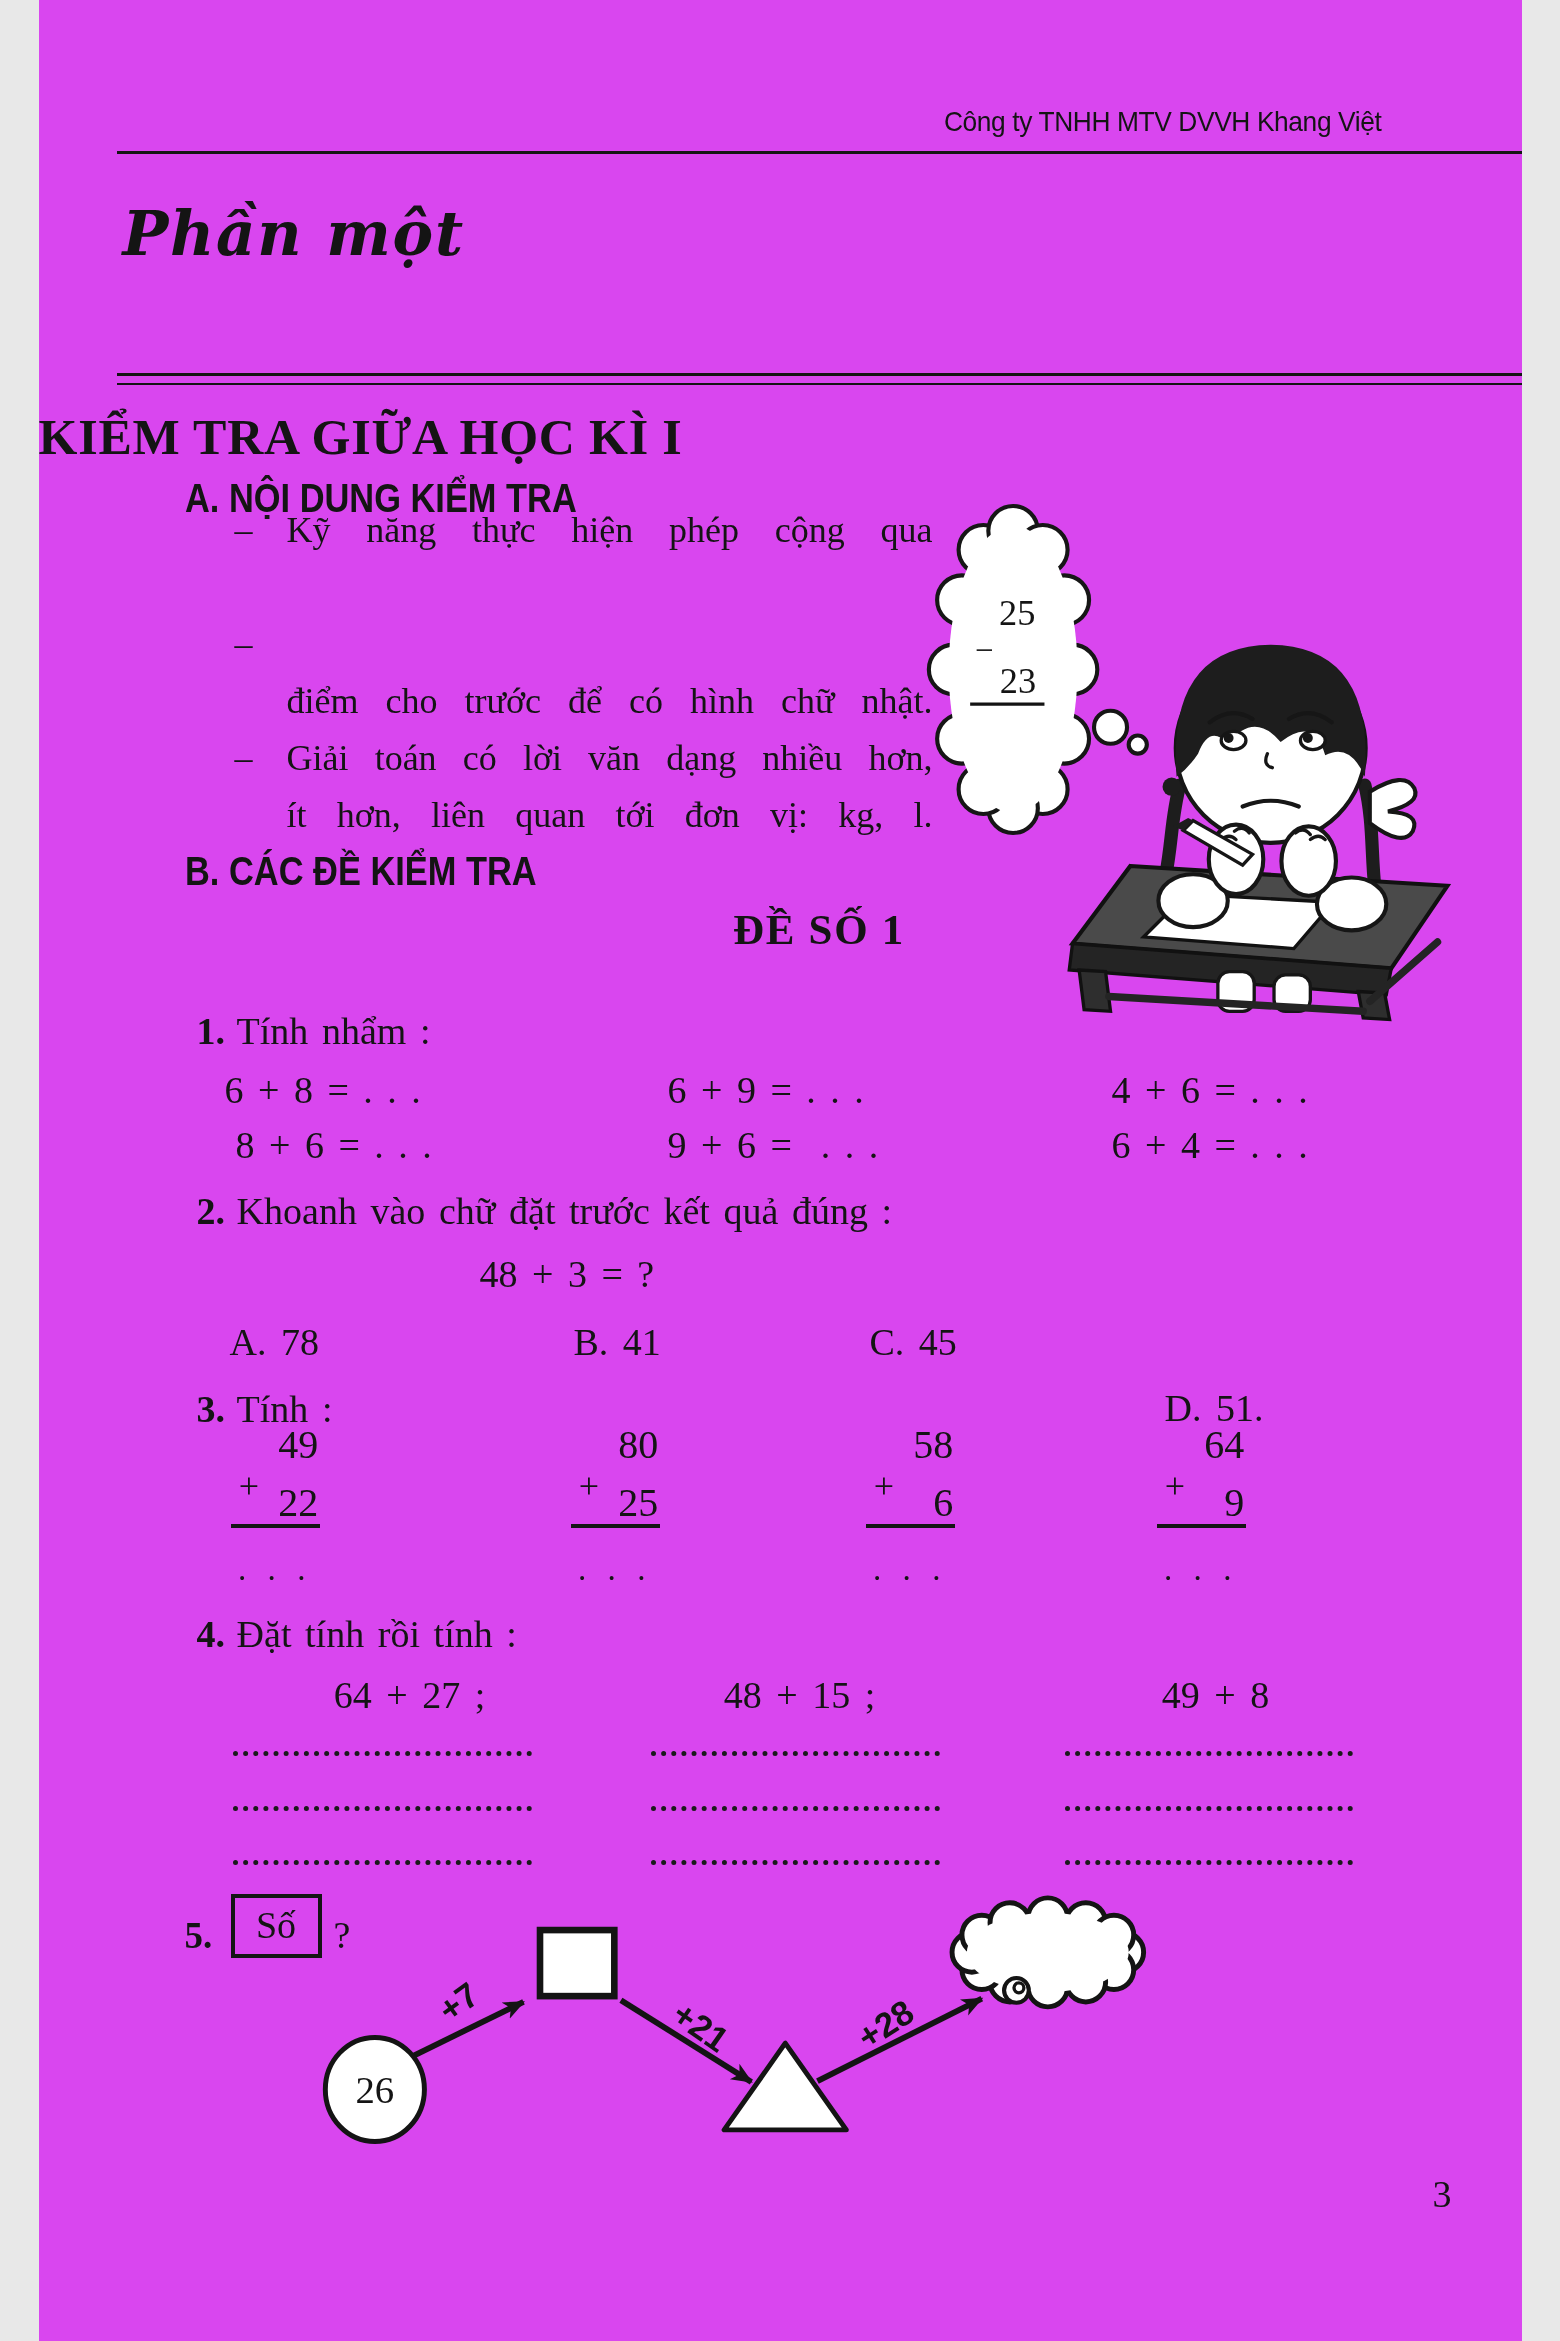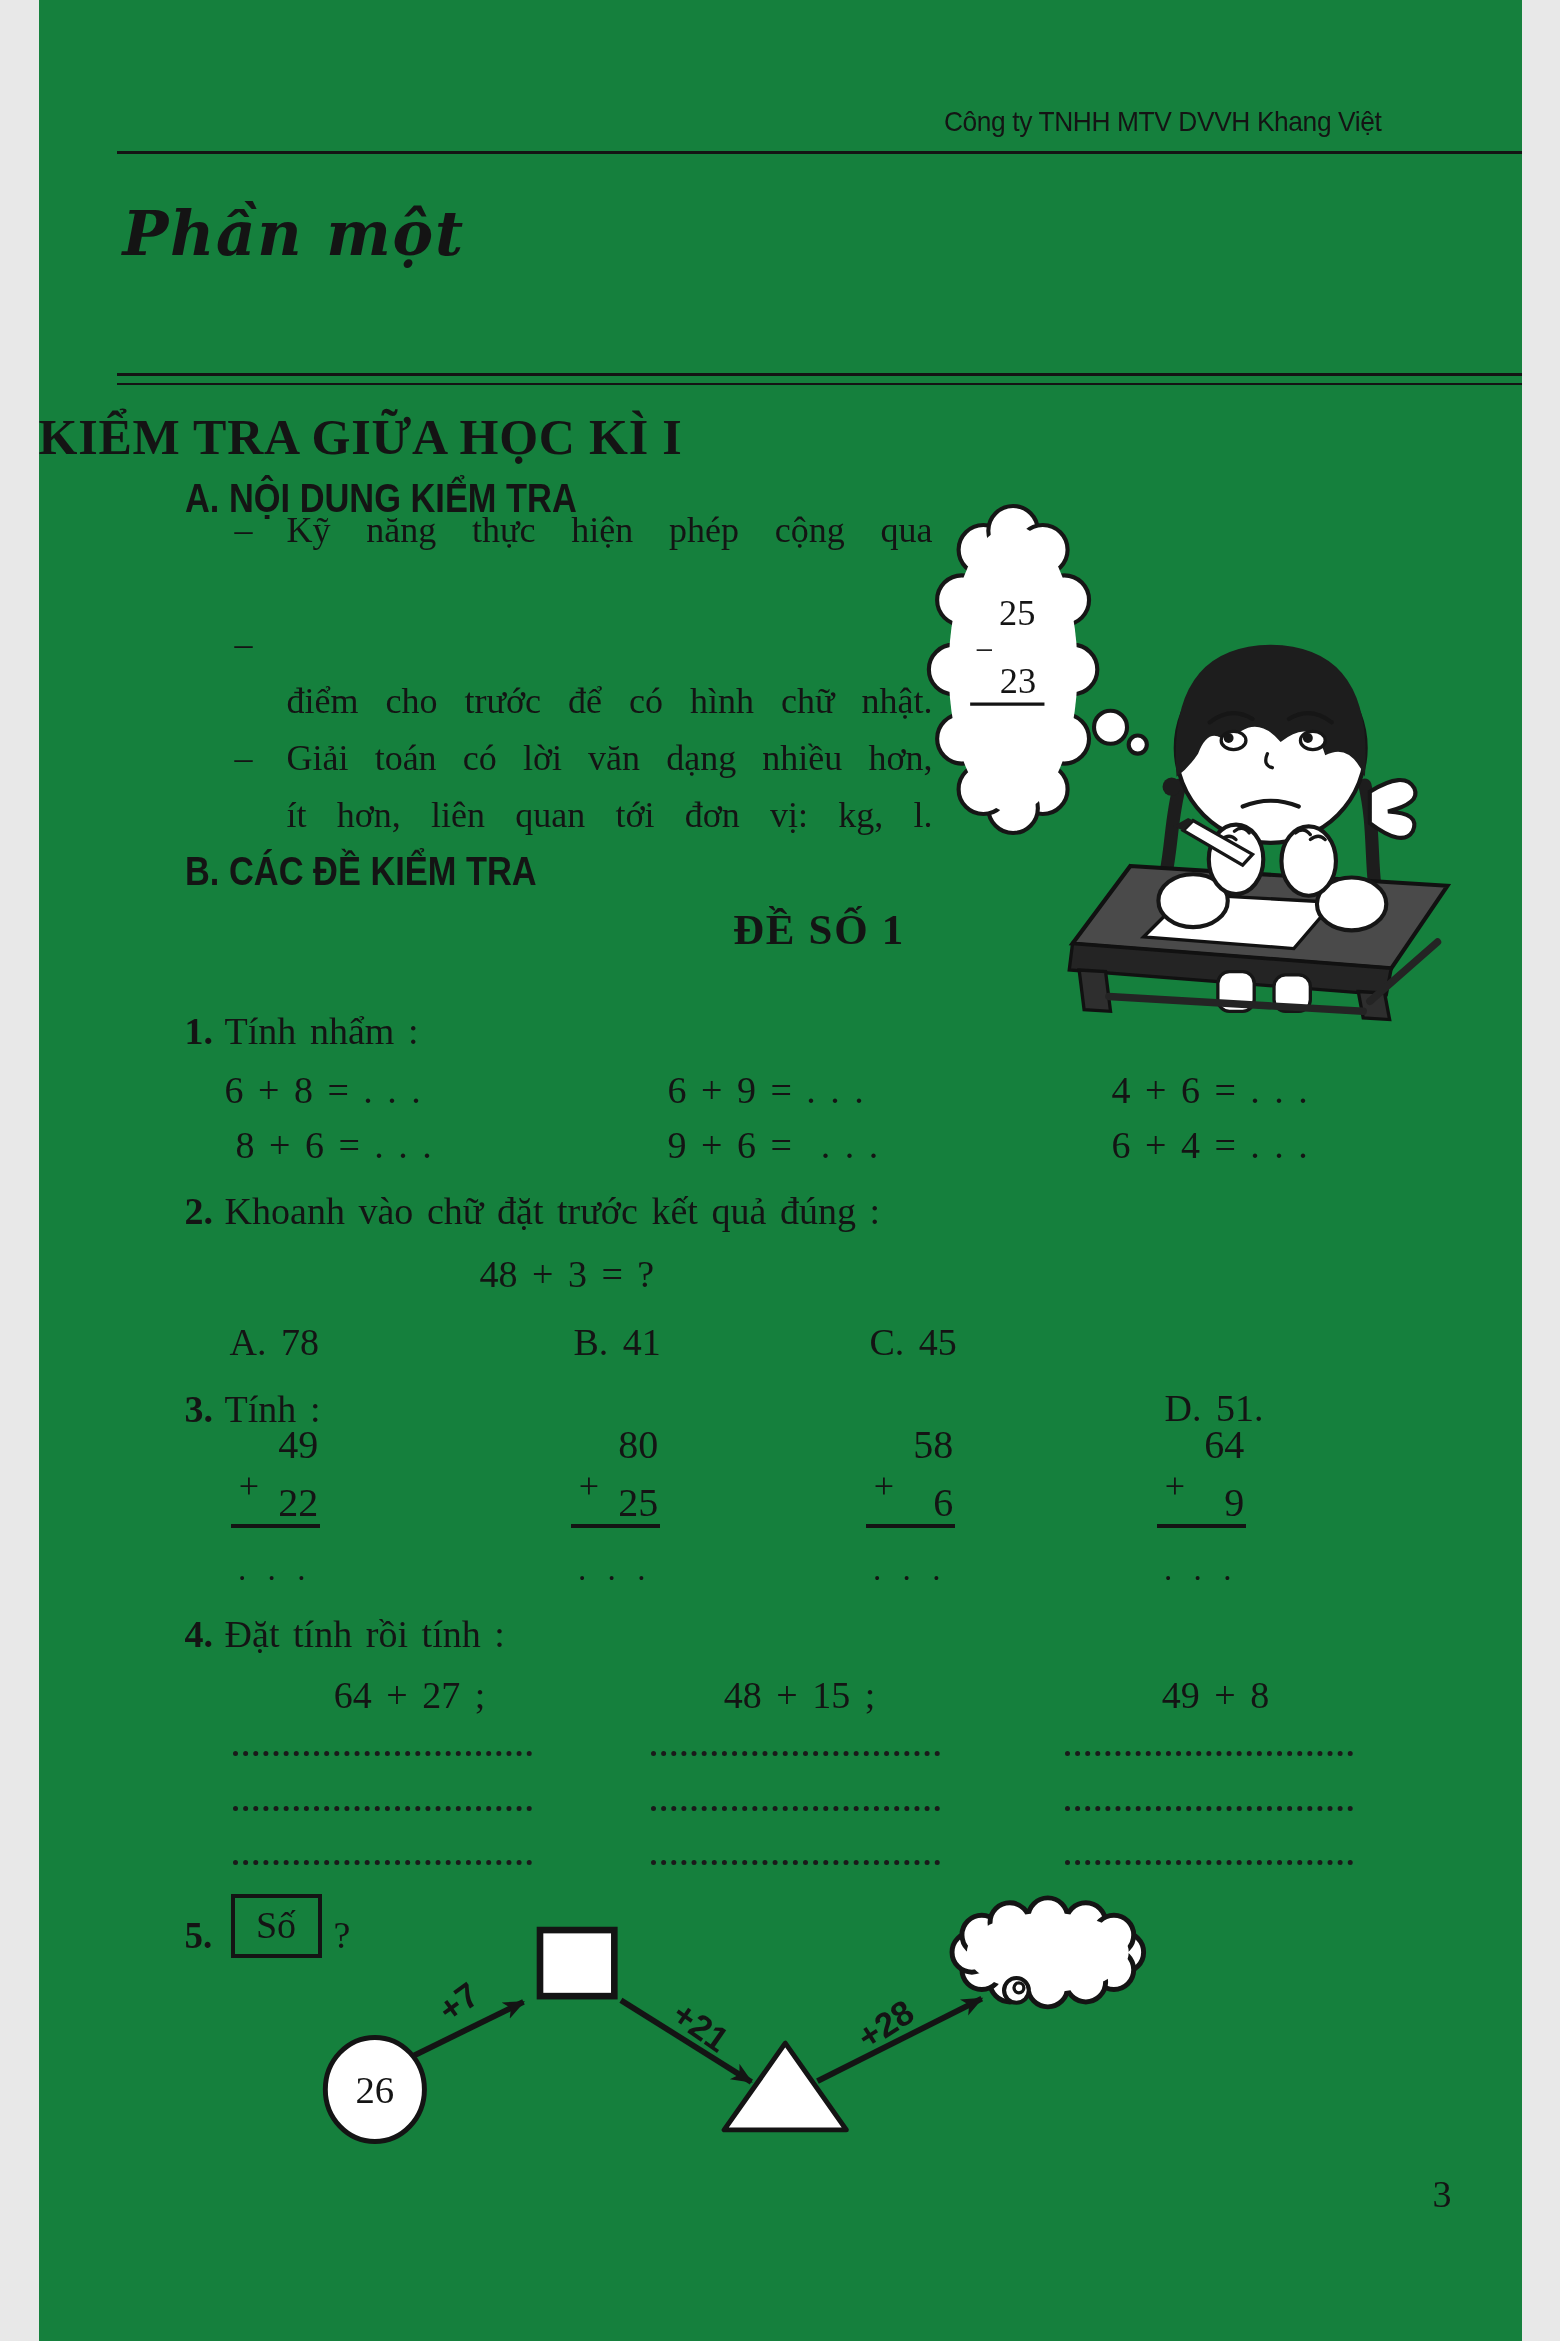--- a/index.html
+++ b/index.html
@@ -1,17 +1,17 @@
 <!DOCTYPE html>
 <html style="font-size:13.2px"><head>
 <meta charset="utf-8">
 <style>
   html,body{margin:0;padding:0;background:#e8e8e8;}
   #page{
-    position:relative;width:1483px;height:2342px;background:#15803d;
+    position:relative;width:1483px;height:2342px;background:#d946ef;
     font-family:"Liberation Serif","DejaVu Serif",serif;color:#141414;
     overflow:hidden;margin:0 auto;
   }
   .abs{position:absolute;}
   
   .company{top:106px;right:140px;font-family:"Liberation Sans",sans-serif;
     font-size:28px;letter-spacing:-0.4px;transform:scaleX(0.94);transform-origin:right center;}
   .header-rule{top:151px;left:78px;width:1408px;border-top:3.3px solid #141414;}
   
   .part-title{top:198px;left:84px;font-family:"DejaVu Serif",serif;font-style:italic;
@@ -27,21 +27,21 @@
   .sec-a{top:476px;left:146px;}
   .sec-b{top:849px;left:146px;}
   
   .bullet-dash{left:196px;width:41px;font-size:36px;line-height:41px;}
   .bullet-text{left:248px;width:646px;font-size:36px;line-height:41px;
     text-align:justify;text-align-last:justify;}
   
   .de-so{top:905px;left:0;width:1561px;text-align:center;font-weight:700;
     font-size:43px;letter-spacing:1.7px;}
   
-  .p-head{font-size:38px;white-space:nowrap;word-spacing:4.1px;}
+  .p-head{font-size:38px;white-space:nowrap;word-spacing:4.1px;margin-left:12px;}
   .p-head b{margin-right:11.6px;}
   
   .eq{font-size:38px;white-space:pre;word-spacing:5px;line-height:38px;}
   
   .p3col{top:1427px;width:91px;height:157px;}
   .p3col .top-num,.p3col .bot-num{position:absolute;right:3.3px;font-size:40px;line-height:36px;}
   .p3col .top-num{top:0;}
   .p3col .plus{position:absolute;left:8.3px;top:38px;font-size:36px;}
   .p3col .bot-num{top:58px;}
   .p3col .rule{position:absolute;left:0;top:97px;width:89px;border-top:4.1px solid #141414;}

